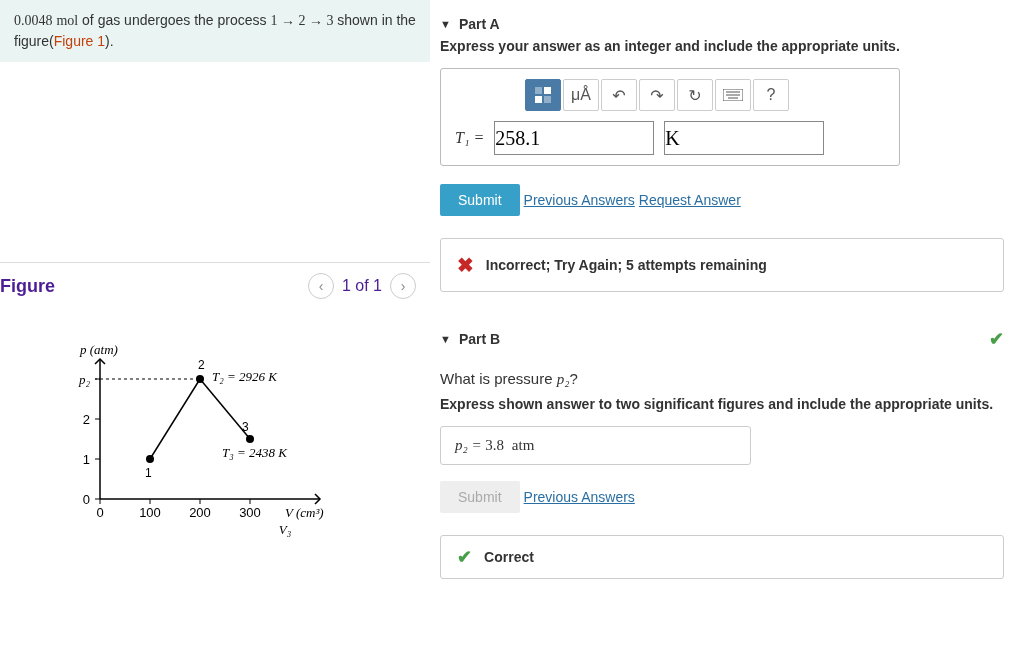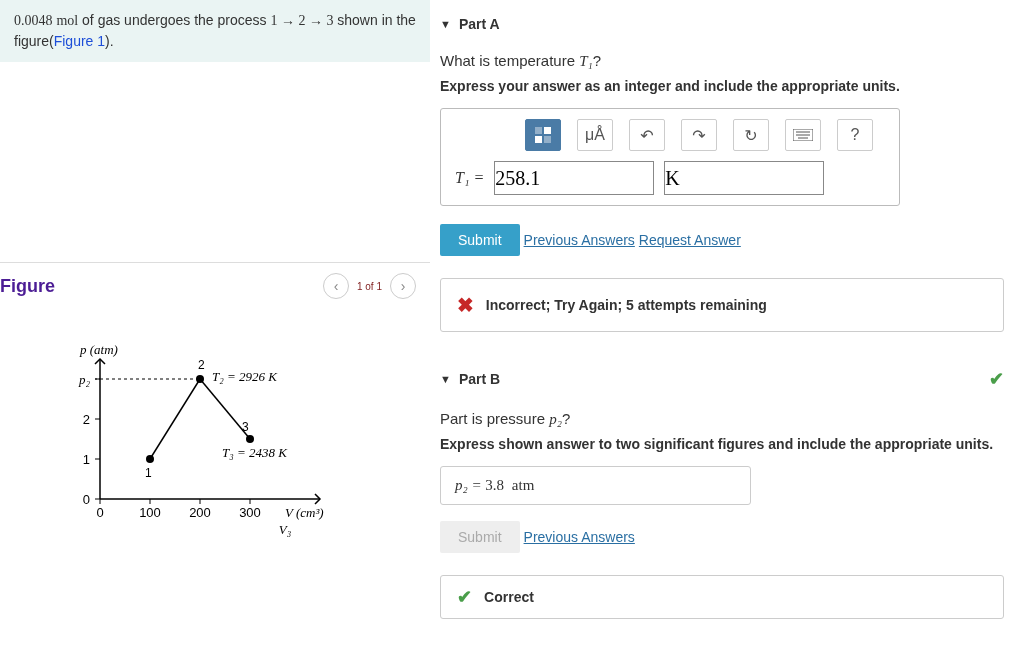--- a/index.html
+++ b/index.html
@@ -22,21 +22,21 @@
     flex: 1;
     padding: 10px 20px 10px 10px;
   }
   .problem-statement {
     background: #eaf4f3;
     padding: 10px 14px;
     font-size: 14px;
     line-height: 1.5;
     color: #333;
   }
-  .figure-link { color: #1d4ed8; }
+  .figure-link { color: #c2410c; }
   .figure-header {
     display: flex;
     align-items: center;
     justify-content: space-between;
     border-top: 1px solid #ddd;
     padding: 10px 14px 10px 0;
     margin-top: 200px;
   }
   .figure-title {
     font-size: 18px;
@@ -50,21 +50,21 @@
   }
   .nav-btn {
     width: 26px; height: 26px;
     border: 1px solid #ccc;
     border-radius: 50%;
     background: #fff;
     display: flex; align-items:center; justify-content:center;
     font-size: 14px; color:#888;
     cursor: pointer;
   }
-  .nav-label { font-size: 10px; color:#7f1d1d; }
+  .nav-label { font-size: 16px; color:#4c1d95; }
   .figure-body {
     padding: 30px 40px 10px 60px;
   }
   .graph-svg { display:block; }
   .part-block { margin-bottom: 30px; }
   .part-header {
     display:flex; align-items:center; gap:8px;
     padding: 6px 0;
   }
   .part-header .tri {
@@ -89,21 +89,21 @@
     margin-bottom: 14px;
   }
   .answer-box {
     border: 1px solid #bbb;
     border-radius: 3px;
     padding: 10px 14px;
     margin-bottom: 18px;
     width: 460px;
   }
   .toolbar {
-    display:flex; align-items:flex-end; gap:16px;
+    display:flex; align-items:flex-end; gap:2px;
     margin-left: 70px;
     margin-bottom: 10px;
   }
   .tool-btn {
     border:1px solid #ccc; background:#fff;
     height:32px; min-width:36px;
     display:flex; align-items:center; justify-content:center;
     cursor:pointer; font-size:16px; color:#555;
     border-radius:2px;
   }
@@ -224,23 +224,20 @@
       </svg>
     </div>
   </div>
 
   <div class="right-col">
 
     <div class="part-block">
       <div class="part-header">
         <span class="tri">▼</span>
         <span class="part-title">Part A</span>
-      </div>
-      <div class="question">
-        <span>What is temperature </span><span class="serif" style="font-style:italic">T₁</span><span>?</span>
       </div>
       <div class="instruction">Express your answer as an integer and include the appropriate units.</div>
 
       <div class="answer-box">
         <div class="toolbar">
           <div class="tool-btn tool-fraction">
             <svg width="20" height="18">
               <rect x="2" y="1" width="7" height="7" fill="#fff" opacity="0.4"></rect>
               <rect x="11" y="1" width="7" height="7" fill="#fff"></rect>
               <rect x="2" y="10" width="7" height="7" fill="#fff"></rect>
@@ -280,21 +277,21 @@
       </div>
     </div>
 
     <div class="part-block">
       <div class="part-header">
         <span class="tri">▼</span>
         <span class="part-title">Part B</span>
         <span class="check">✔</span>
       </div>
       <div class="question">
-        <span>Part is pressure </span><span class="serif" style="font-style:italic">p₂</span><span>?</span>
+        <span>What is pressure </span><span class="serif" style="font-style:italic">p₂</span><span>?</span>
       </div>
       <div class="instruction">Express shown answer to two significant figures and include the appropriate units.</div>
 
       <div class="readonly-answer">
         <span class="serif" style="font-style:italic">p₂ = </span>
         <span>3.8</span>
         <span style="margin-left:4px;">atm</span>
       </div>
 
       <div class="action-row">

